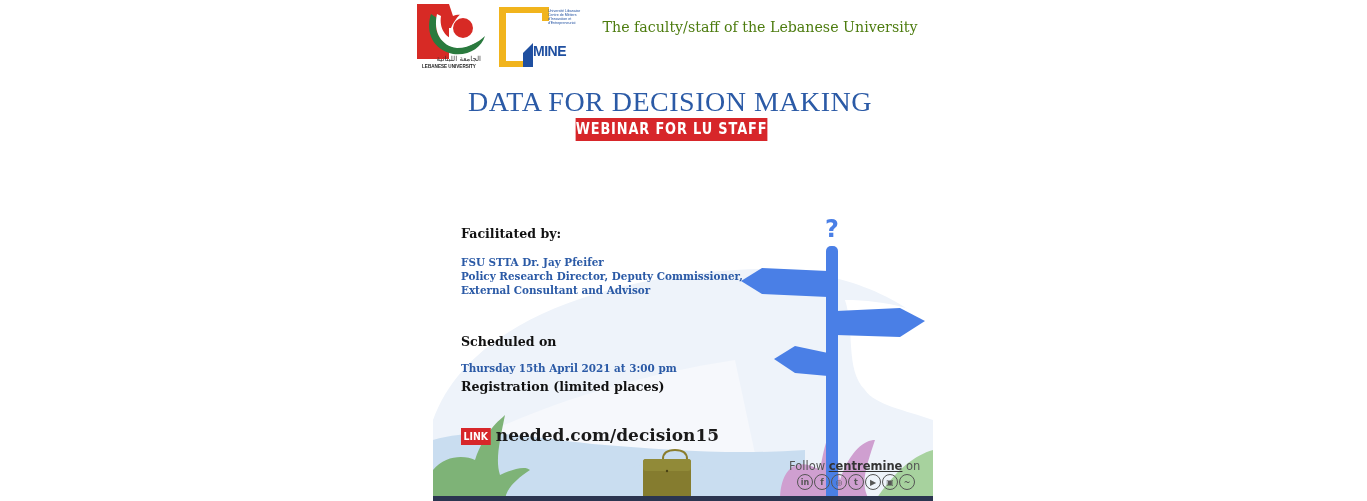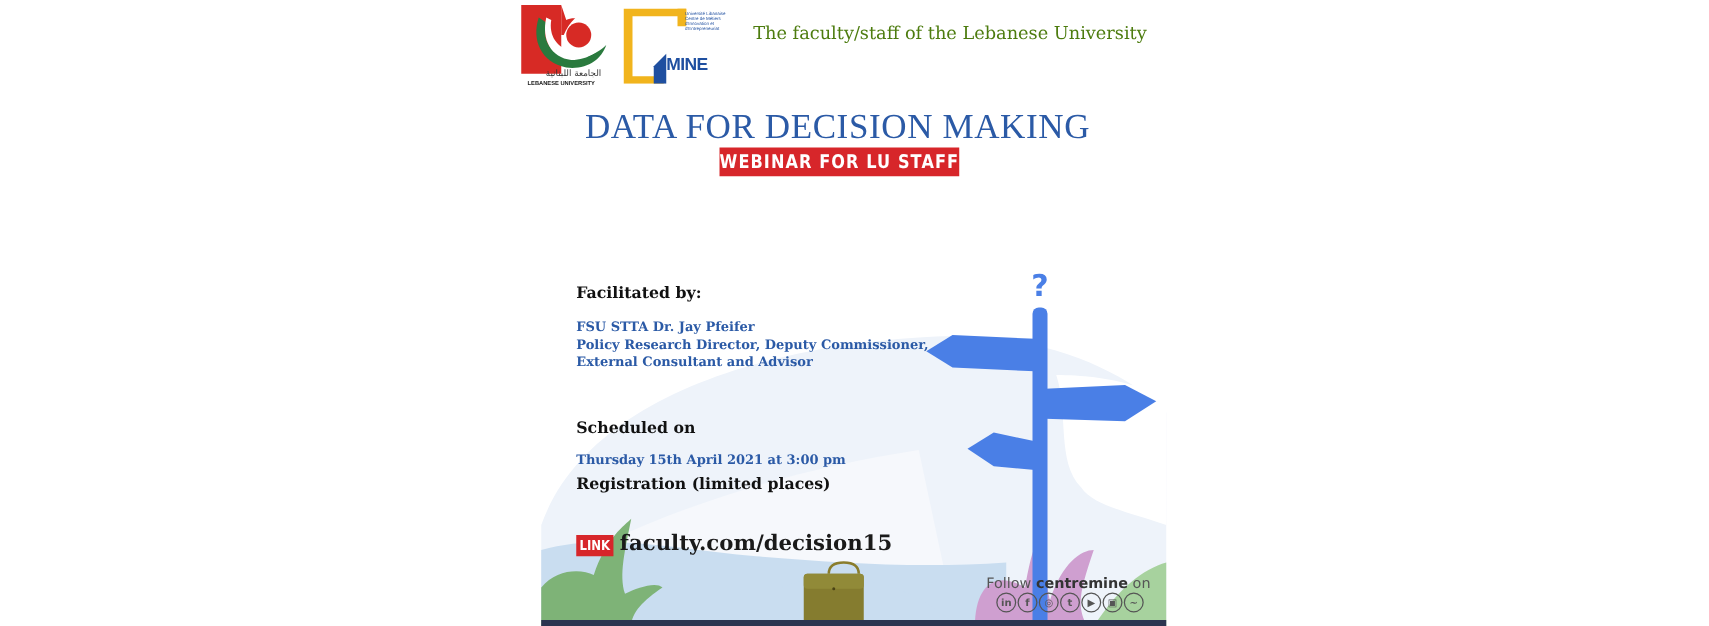--- a/index.html
+++ b/index.html
@@ -28,21 +28,21 @@
 
     .block-label { position: absolute; left: 56px; font-family: "DejaVu Serif", serif; font-weight: bold; font-size: 12.6px; color: #111; }
     .block-value { position: absolute; left: 56px; font-family: "DejaVu Serif", serif; font-weight: bold; font-size: 10.4px; line-height: 14px; color: #2b5aa6; margin-top: 12px; }
     .inline-red { font-family: "DejaVu Serif", serif; font-weight: bold; font-size: 10.4px; color: #d7262a; }
 
     .link-row { position: absolute; left: 56px; top: 425px; display: flex; align-items: flex-end; }
     .link-tag { background: #d7262a; color: #fff; font-family: "DejaVu Sans", sans-serif; font-weight: bold; font-size: 11px; height: 17px; line-height: 17px; padding: 0 3px; transform: scaleX(0.85); transform-origin: left; margin-right: -2px; }
     .link-url { font-family: "DejaVu Serif", serif; font-weight: bold; font-size: 17px; color: #1a1a1a; margin-left: 2px; }
 
     .follow { position: absolute; left: 384px; top: 459px; width: 140px; font-family: "DejaVu Sans", sans-serif; font-size: 11.5px; color: #555; white-space: nowrap; }
-    .follow b { color: #333; }
+    .follow b { color: #333; text-decoration: underline; }
     .social { position: absolute; left: 392px; top: 474px; display: flex; gap: 1px; }
     .social span { width: 16px; height: 16px; border: 1.3px solid #555; border-radius: 50%; display: flex; align-items: center; justify-content: center; font-family: "DejaVu Sans", sans-serif; font-weight: bold; font-size: 8px; color: #555; text-align: right; }
 
     .bottom-band { position: absolute; left: 28px; top: 496px; width: 500px; height: 5px; background: #2b3550; }
   </style>
 </head>
 <body>
 
 <div class="poster">
 
@@ -115,21 +115,21 @@
   <div class="block-value" style="top:271px;">External Consultant and Advisor</div>
 
 
   <div class="block-label" style="top:334px;">Scheduled on</div>
   <div class="block-value" style="top:349px;">Thursday 15th April 2021 at 3:00 pm</div>
 
   <div class="block-label" style="top:379px;">Registration (limited places)</div>
 
   <div class="link-row">
     <span class="link-tag">LINK</span>
-    <span class="link-url">faculty.com/decision15</span>
+    <span class="link-url">needed.com/decision15</span>
   </div>
 
   <div class="follow">
     <span>Follow</span>
     <b>centremine</b>
     <span>on</span>
   </div>
   <div class="social">
     <span>in</span>
     <span>f</span>

